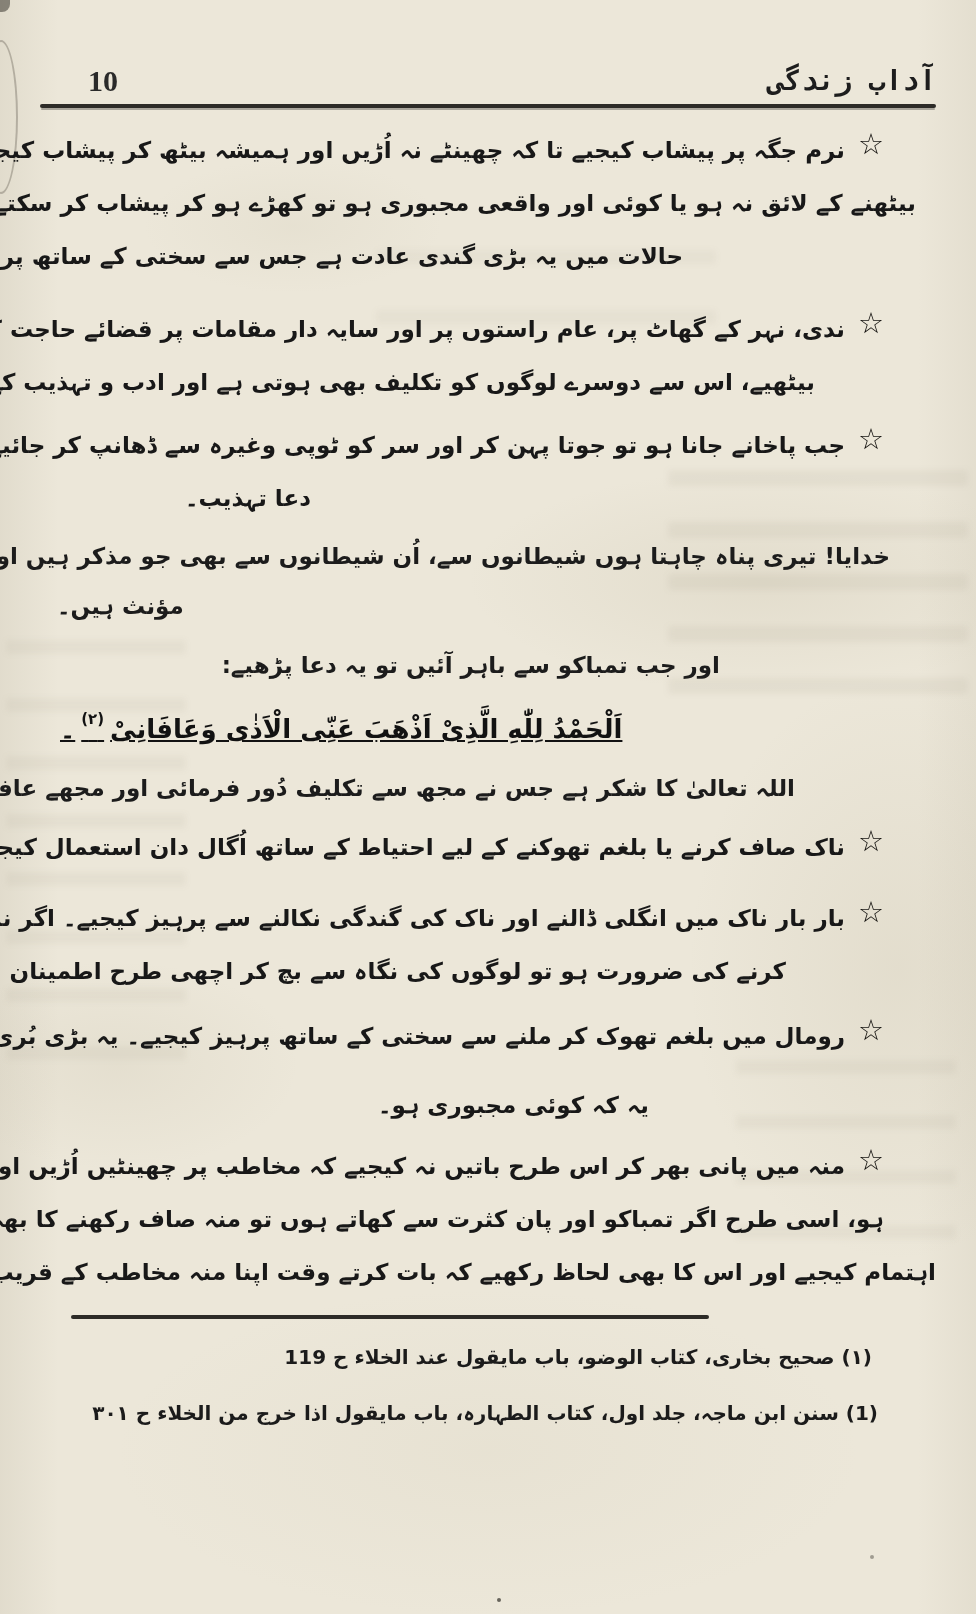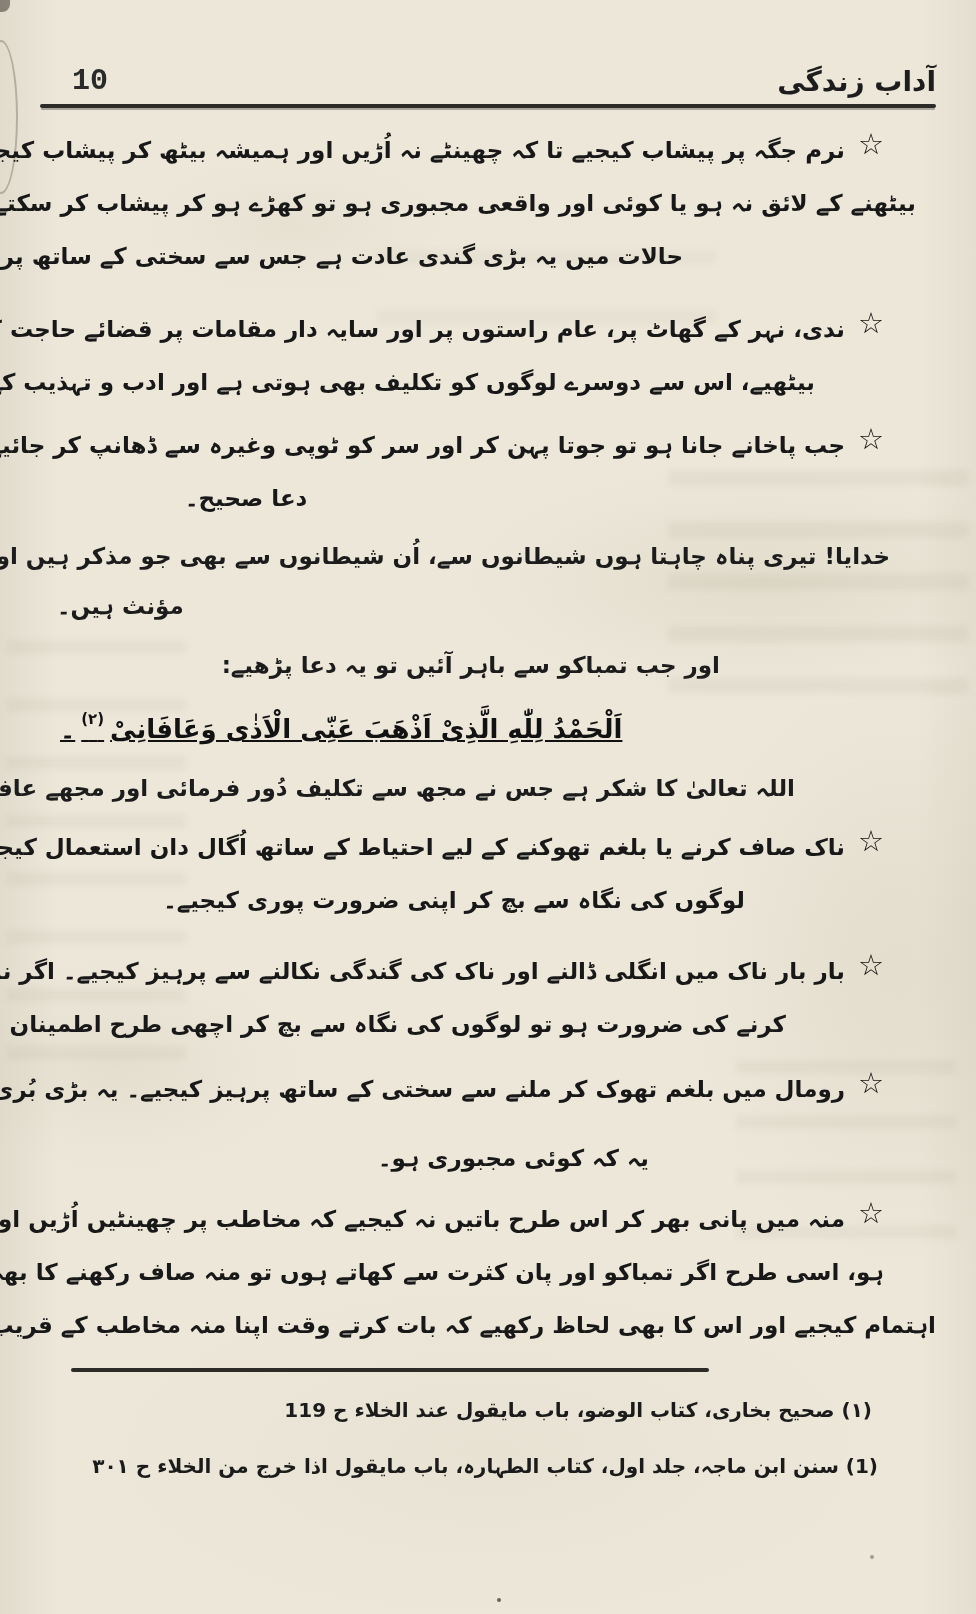--- a/index.html
+++ b/index.html
@@ -21,27 +21,28 @@
     font-family:"DejaVu Sans", sans-serif;
     color:#1c1c1c;
     direction:rtl;
   }
   
   .header{
     display:flex;flex-direction:row-reverse;justify-content:space-between;align-items:flex-end;
     margin-top:46px;height:52px;
   }
   .page-num{
-    font-family:Liberation Mono, monospace;
+    font-family:Liberation Serif, serif;
     font-size:30px;font-weight:bold;color:#2a2a2a;
-    margin-left:32px;direction:ltr;
+    margin-left:48px;direction:ltr;
   }
   .book-title{
     font-size:28px;font-weight:bold;color:#1d1d1d;
     margin-left:30px;
+    font-family:Liberation Mono, monospace;
   }
   .rule{height:4px;background:#2d2b27;border-radius:2px;}
   .header-rule{margin:6px 0 0 0;box-shadow:0 3px 0 -1px rgba(45,43,39,.35);}
   
   .ln{
     font-size:23px;font-weight:700;line-height:53px;
     direction:rtl;white-space:nowrap;color:#181818;
   }
   .stretch{text-align:justify;text-align-last:justify;}
   .first{margin-right:91px;margin-left:20px;}
@@ -105,39 +106,38 @@
 
   <div class="bullet" style="margin-top:20px;">
     <span class="star">☆</span>
     <div class="ln stretch first">ندی، نہر کے گھاٹ پر، عام راستوں پر اور سایہ دار مقامات پر قضائے حاجت کے لیے نہ</div>
     <div class="ln stretch" style="margin-right:121px;margin-left:43px;">بیٹھیے، اس سے دوسرے لوگوں کو تکلیف بھی ہوتی ہے اور ادب و تہذیب کے بھی خلاف ہے۔</div>
   </div>
 
   <div class="bullet" style="margin-top:10px;">
     <span class="star">☆</span>
     <div class="ln stretch first">جب پاخانے جانا ہو تو جوتا پہن کر اور سر کو ٹوپی وغیرہ سے ڈھانپ کر جائیے اور جاتے وقت یہ</div>
-    <div class="ln shortline" style="margin-left:145px;margin-right:auto;">دعا صحیح۔</div>
+    <div class="ln shortline" style="margin-left:145px;margin-right:auto;">دعا تہذیب۔</div>
   </div>
 
 
   <div style="margin-top:6px;">
     <div class="trans stretch" style="margin-right:46px;margin-left:20px;">خدایا! تیری پناہ چاہتا ہوں شیطانوں سے، اُن شیطانوں سے بھی جو مذکر ہیں اور ان سے بھی جو</div>
     <div class="trans shortline" style="margin-left:17px;margin-right:auto;width:max-content;">مؤنث ہیں۔</div>
   </div>
 
   <div class="intro" style="margin-top:10px;margin-right:216px;margin-left:auto;">اور جب تمباکو سے باہر آئیں تو یہ دعا پڑھیے:</div>
 
   <div class="dua" style="margin-top:4px;margin-left:20px;margin-right:auto;text-decoration:underline;"><span>اَلْحَمْدُ لِلّٰهِ الَّذِیْ اَذْهَبَ عَنِّی الْاَذٰی وَعَافَانِیْ</span><sup>(۲)</sup><span>۔</span></div>
 
   <div class="trans stretch" style="margin-top:4px;margin-right:141px;margin-left:30px;">اللہ تعالیٰ کا شکر ہے جس نے مجھ سے تکلیف دُور فرمائی اور مجھے عافیت بخشی۔</div>
 
   <div class="bullet" style="margin-top:8px;">
     <span class="star">☆</span>
     <div class="ln stretch first">ناک صاف کرنے یا بلغم تھوکنے کے لیے احتیاط کے ساتھ اُگال دان استعمال کیجیے یا</div>
-    <div class="ln shortline" style="margin-right:191px;margin-left:auto;">لوگوں کی نگاہ سے بچ کر اپنی ضرورت پوری کیجیے۔</div>
   </div>
 
   <div class="bullet" style="margin-top:18px;">
     <span class="star">☆</span>
     <div class="ln stretch first">بار بار ناک میں انگلی ڈالنے اور ناک کی گندگی نکالنے سے پرہیز کیجیے۔ اگر ناک صاف</div>
     <div class="ln stretch" style="margin-right:150px;margin-left:43px;">کرنے کی ضرورت ہو تو لوگوں کی نگاہ سے بچ کر اچھی طرح اطمینان سے صفائی کر لیجیے۔</div>
   </div>
 
   <div class="bullet" style="margin-top:12px;">
     <span class="star">☆</span>

